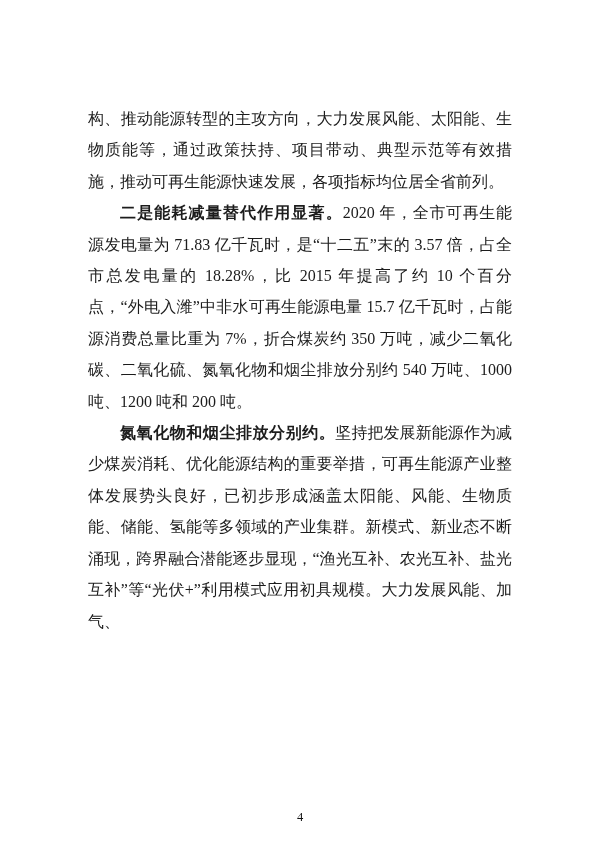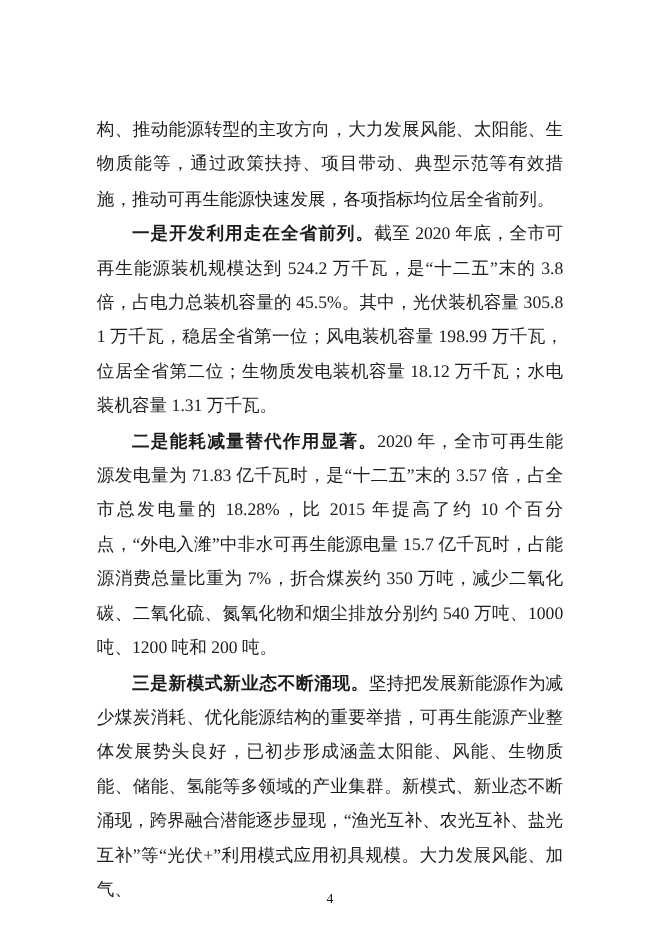--- a/index.html
+++ b/index.html
@@ -51,28 +51,25 @@
 </head>
 <body>
 
 <div class="page">
   <div class="text-block">
 
     <p class="para no-indent">
       <span>构、推动能源转型的主攻方向，大力发展风能、太阳能、生物质能等，通过政策扶持、项目带动、典型示范等有效措施，推动可再生能源快速发展，各项指标均位居全省前列。</span>
     </p>
 
-    <p class="para">
-      <span class="lead">一是开发利用走在全省前列。</span><span>截至 2020 年底，全市可再生能源装机规模达到 524.2 万千瓦，是“十二五”末的 3.8 倍，占电力总装机容量的 45.5%。其中，光伏装机容量 305.81 万千瓦，稳居全省第一位；风电装机容量 198.99 万千瓦，位居全省第二位；生物质发电装机容量 18.12 万千瓦；水电装机容量 1.31 万千瓦。</span>
-    </p>
 
     <p class="para">
       <span class="lead">二是能耗减量替代作用显著。</span><span>2020 年，全市可再生能源发电量为 71.83 亿千瓦时，是“十二五”末的 3.57 倍，占全市总发电量的 18.28%，比 2015 年提高了约 10 个百分点，“外电入潍”中非水可再生能源电量 15.7 亿千瓦时，占能源消费总量比重为 7%，折合煤炭约 350 万吨，减少二氧化碳、二氧化硫、氮氧化物和烟尘排放分别约 540 万吨、1000 吨、1200 吨和 200 吨。</span>
     </p>
 
     <p class="para">
-      <span class="lead">三是新模式新业态不断涌现。</span><span>坚持把发展新能源作为减少煤炭消耗、优化能源结构的重要举措，可再生能源产业整体发展势头良好，已初步形成涵盖太阳能、风能、生物质能、储能、氢能等多领域的产业集群。新模式、新业态不断涌现，跨界融合潜能逐步显现，“渔光互补、农光互补、盐光互补”等“光伏+”利用模式应用初具规模。大力发展风能、加气、</span>
+      <span class="lead">氮氧化物和烟尘排放分别约。</span><span>坚持把发展新能源作为减少煤炭消耗、优化能源结构的重要举措，可再生能源产业整体发展势头良好，已初步形成涵盖太阳能、风能、生物质能、储能、氢能等多领域的产业集群。新模式、新业态不断涌现，跨界融合潜能逐步显现，“渔光互补、农光互补、盐光互补”等“光伏+”利用模式应用初具规模。大力发展风能、加气、</span>
     </p>
 
   </div>
 
   <div class="footer-pagenum">4</div>
 </div>
 
 </body></html>

